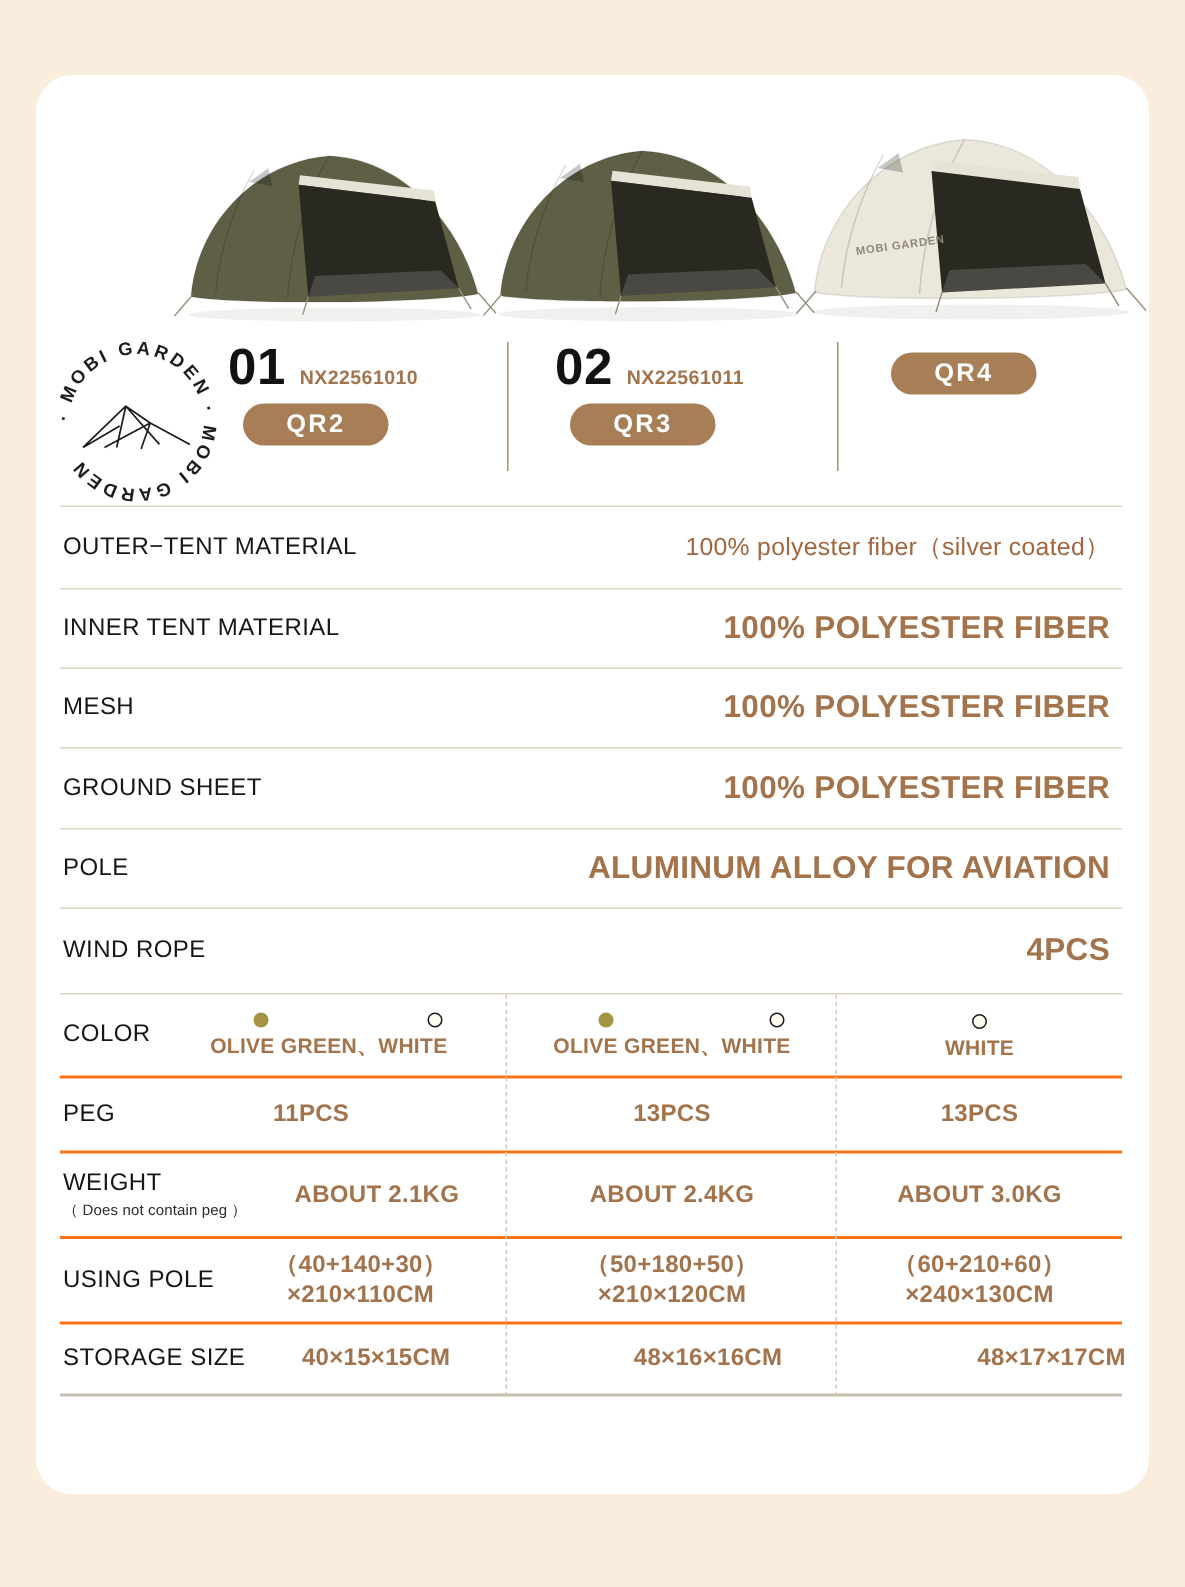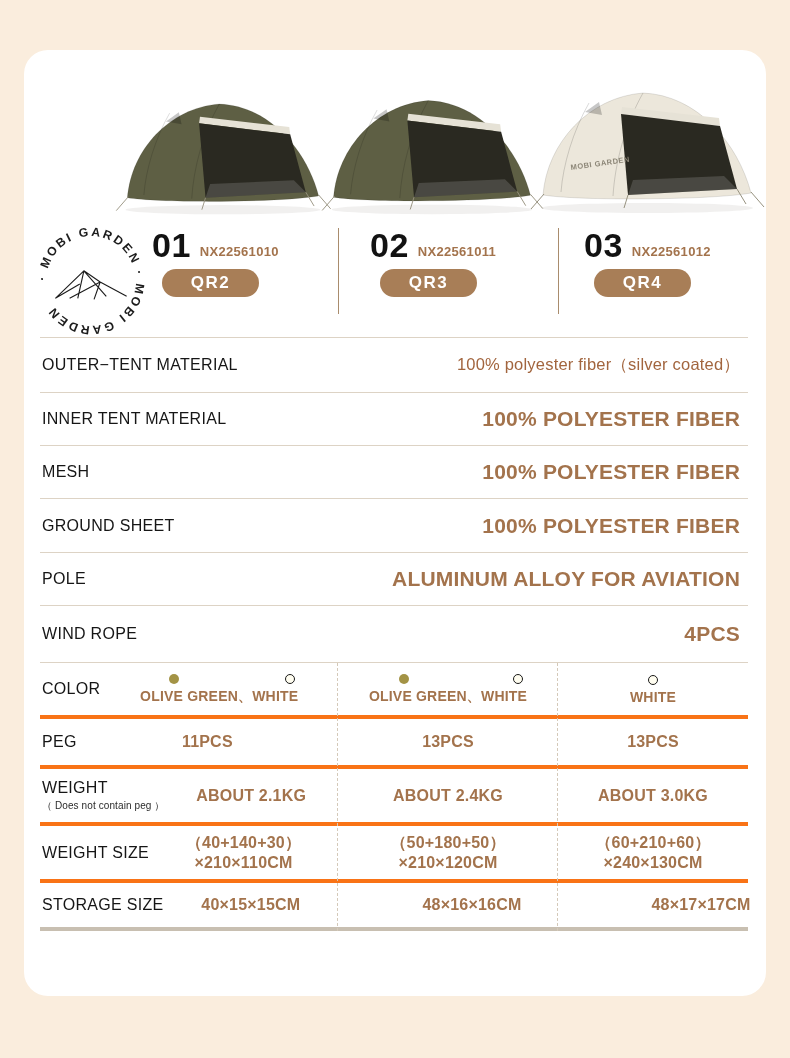--- a/index.html
+++ b/index.html
@@ -50,21 +50,21 @@
     padding:0 8px 0 2px;
   }
   .lbl{font-size:16px;font-weight:500;color:#161616;letter-spacing:.3px;}
   .val{font-size:21px;font-weight:700;color:#a3734c;letter-spacing:.2px;text-align:right;}
   .val-alt{font-size:16.5px;font-weight:400;color:#a2653e;letter-spacing:.2px;}
   .cols-wrap{position:relative;}
   .dashv{position:absolute;top:0;bottom:0;width:0;border-left:1px dashed #d4c9b9;}
   .dv1{left:297px;} .dv2{left:517px;}
   .crow{
     display:grid;grid-template-columns:298px 220px 190px;
-    align-items:center;border-bottom:4px solid #f97316;box-sizing:border-box;
+    align-items:center;border-bottom:2px solid #f97316;box-sizing:border-box;
   }
   .crow.last{border-bottom-color:#c8bfb1;gap:24px;}
   .c1{display:flex;align-items:center;padding-left:2px;}
   .c1 .cfill{flex:1;display:flex;flex-direction:column;align-items:center;justify-content:center;}
   .ccell{display:flex;flex-direction:column;align-items:center;justify-content:center;text-align:center;}
   .cval{font-size:16px;font-weight:700;color:#a3734c;letter-spacing:.2px;}
   .ctext{font-size:14px;font-weight:700;color:#a3734c;letter-spacing:.2px;white-space:nowrap;}
   .dotrow{position:relative;height:13px;width:100%;margin-bottom:2px;}
   .dot{position:absolute;top:1px;width:10px;height:10px;border-radius:50%;transform:translateX(-50%);box-sizing:border-box;}
   .dot-olive{background:#a39345;}
@@ -138,24 +138,20 @@
       <div class="badge">QR2</div>
     </div>
     <div class="model model2">
       <div class="mtop">
         <span class="mnum">02</span>
         <span class="mcode">NX22561011</span>
       </div>
       <div class="badge">QR3</div>
     </div>
     <div class="model model3">
-      <div class="mtop">
-        <span class="mnum">03</span>
-        <span class="mcode">NX22561012</span>
-      </div>
       <div class="badge">QR4</div>
     </div>
   </div>
 
   <div class="spec">
 
     <div class="srow" style="height:55px">
       <span class="lbl">OUTER−TENT MATERIAL</span>
       <span class="val-alt">100% polyester fiber（silver coated）</span>
     </div>
@@ -238,21 +234,21 @@
         <div class="ccell">
             <span class="cval">ABOUT 2.4KG</span>
           </div>
         <div class="ccell">
             <span class="cval">ABOUT 3.0KG</span>
           </div>
       </div>
 
       <div class="crow" style="height:57px">
         <div class="c1">
-          <span class="lbl">WEIGHT SIZE</span>
+          <span class="lbl">USING POLE</span>
           <div class="cfill">
             <div class="v2 cval">
               <span>（40+140+30）</span>
               <span>×210×110CM</span>
             </div>
           </div>
         </div>
         <div class="ccell">
           <div class="v2 cval">
             <span>（50+180+50）</span>

